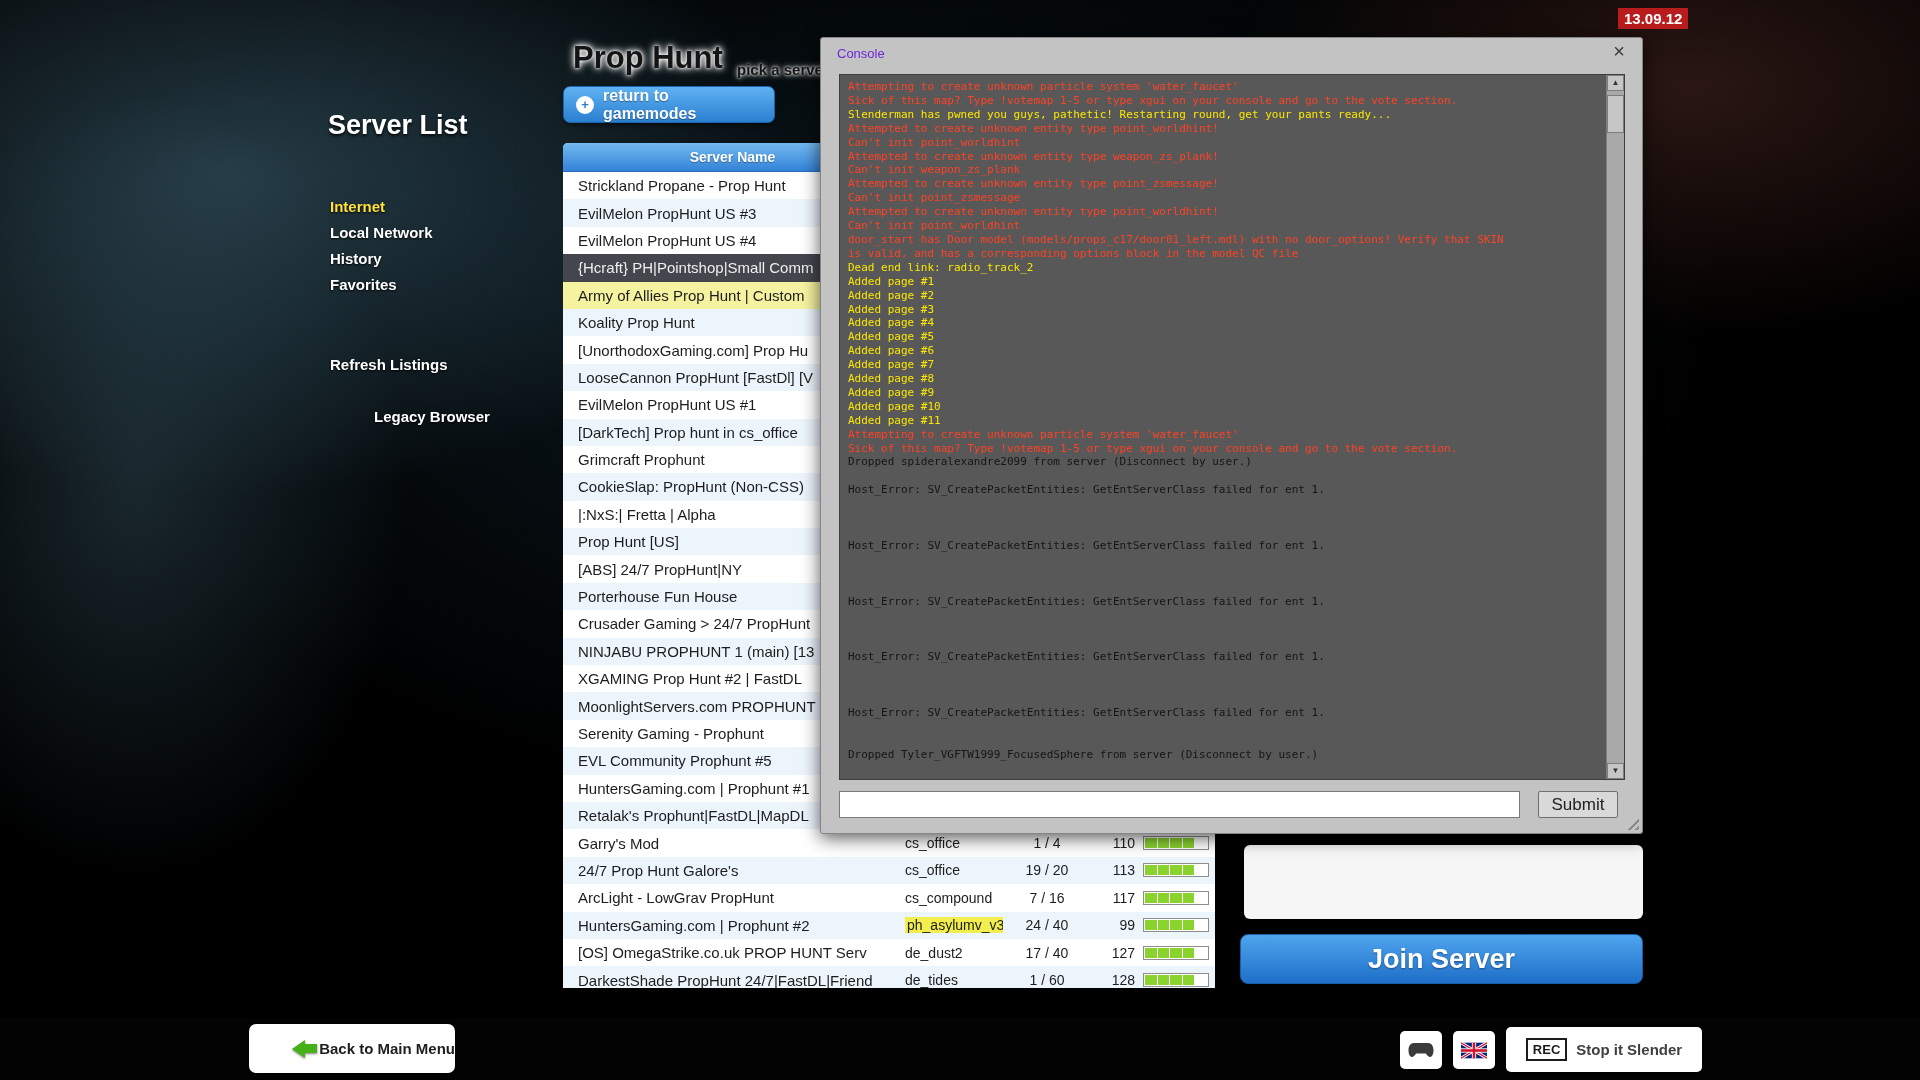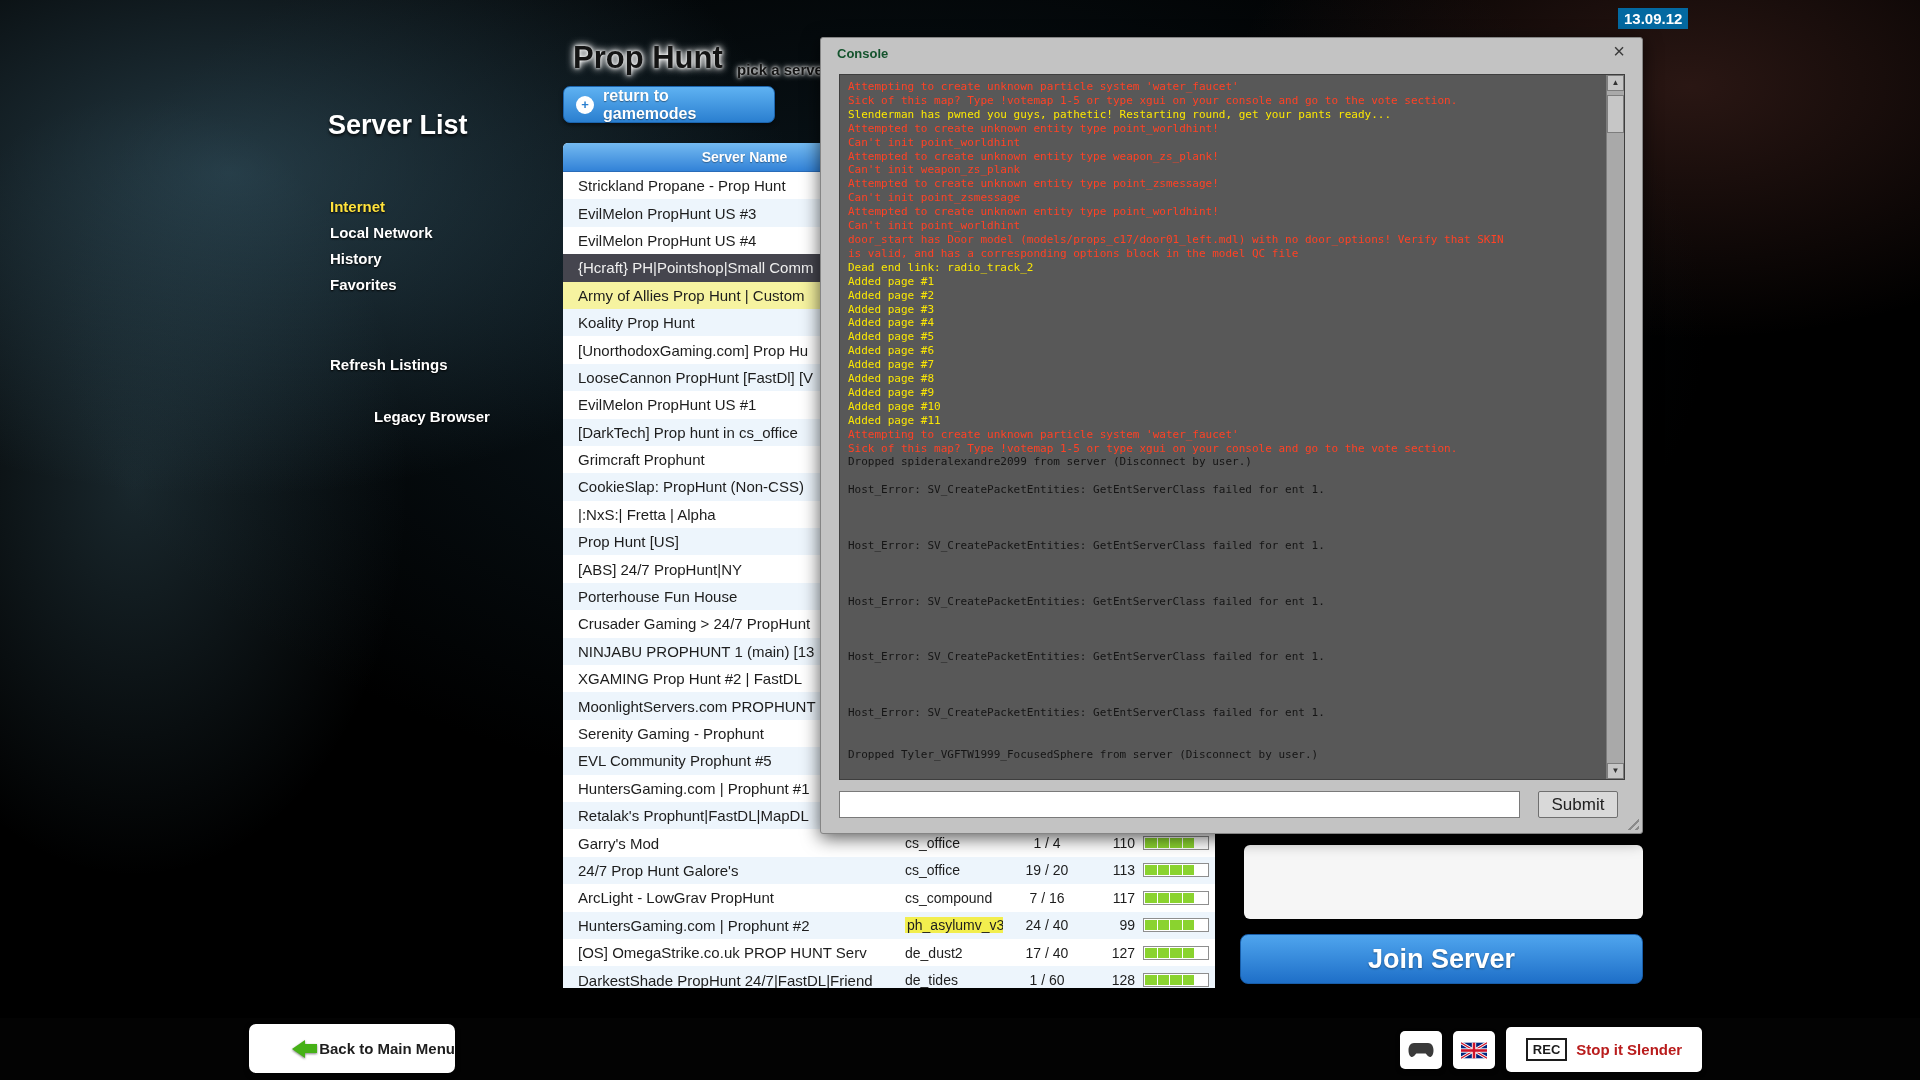--- a/index.html
+++ b/index.html
@@ -9,21 +9,21 @@
   .bg{position:absolute;inset:0;
       background:
         radial-gradient(900px 520px at 12% 16%, rgba(72,115,135,.50), transparent 62%),
         radial-gradient(420px 600px at 7% 45%, rgba(90,140,160,.28), transparent 65%),
         radial-gradient(760px 420px at 88% 8%, rgba(130,70,60,.32), transparent 60%),
         radial-gradient(1250px 720px at 46% 30%, rgba(28,58,74,.45), transparent 66%),
         #000;}
   .footer-bar{position:absolute;left:0;top:1018px;width:1920px;height:62px;background:#030303;}
 
   .clock{position:absolute;left:1618px;top:8px;color:#fff;font-size:15px;font-weight:bold;
-         background:#0369a1;padding:2px 6px;}
+         background:#b91c1c;padding:2px 6px;}
 
   
   .side-title{position:absolute;left:328px;top:110px;color:#fff;font-size:27px;font-weight:bold;
               text-shadow:0 2px 3px rgba(0,0,0,.8);}
   .side-nav{position:absolute;left:330px;top:194px;}
   .side-actions1{position:absolute;left:330px;top:352px;}
   .side-actions2{position:absolute;left:330px;top:404px;margin-left:44px;}
   .side-item,.side-action{height:26px;line-height:26px;color:#fff;font-size:15px;font-weight:bold;
       text-shadow:0 1px 2px #000;cursor:pointer;white-space:nowrap;}
   .side-item.sel{color:#ffe23c;}
@@ -40,21 +40,21 @@
   .return-ico{width:18px;height:18px;border-radius:50%;background:#fff;color:#2a7fd0;
       font-size:13px;font-weight:bold;line-height:18px;text-align:center;flex:none;}
   .return-btn span.lbl{color:#fff;font-size:16px;font-weight:bold;text-shadow:0 1px 1px rgba(0,0,0,.4);}
 
   
   .server-panel{position:absolute;left:563px;top:143px;width:652px;height:845px;background:#fff;
       overflow:hidden;border-radius:5px 5px 0 0;z-index:1;}
   .thead{height:28px;background:linear-gradient(#74baf1,#3282d7);border-bottom:1px solid #2a6cb8;
       position:relative;}
   .thead .th{position:absolute;left:0;top:0;width:339px;height:32px;line-height:28px;text-align:center;
-      color:#fff;font-size:14px;font-weight:bold;text-shadow:0 1px 1px rgba(0,0,0,.35);margin-left:12px;}
+      color:#fff;font-size:14px;font-weight:bold;text-shadow:0 1px 1px rgba(0,0,0,.35);}
   .srow{height:27.4px;display:flex;align-items:center;font-size:15px;color:#1d1d1d;background:#fff;cursor:pointer;}
   .srow.alt{background:#edf5fc;}
   .srow.sel{background:#f6f3a0;}
   .srow.darkrow{background:#45454e;color:#efefef;}
   .c-name{flex:none;width:327px;padding-left:15px;white-space:nowrap;overflow:hidden;}
   .c-map{flex:none;width:98px;white-space:nowrap;overflow:hidden;font-size:14px;}
   .c-map .hlchip{background:#f2ee4e;padding:1px 2px;margin-top:36px;}
   .c-players{flex:none;width:88px;text-align:center;font-size:14px;}
   .c-ping{flex:none;width:44px;text-align:right;font-size:14px;}
   .pingbar{flex:none;margin-left:8px;width:66px;height:14px;border:1px solid #8e8e8e;background:#fff;
@@ -67,21 +67,21 @@
       border-radius:6px;z-index:1;}
   .join-btn{position:absolute;left:1240px;top:934px;width:401px;height:48px;border-radius:8px;
       background:linear-gradient(#4fa5ee,#1e6fc8);border:1px solid #185da8;color:#fff;
       font-size:27px;font-weight:bold;text-align:center;line-height:48px;cursor:pointer;
       text-shadow:0 1px 2px rgba(0,0,0,.4);z-index:1;}
 
   
   .console-win{position:absolute;left:820px;top:37px;width:823px;height:797px;background:#c3c3c3;
       border:1px solid #858585;border-radius:3px;box-shadow:0 4px 18px rgba(0,0,0,.65);z-index:10;
       box-sizing:border-box;}
-  .console-title{position:absolute;left:16px;top:8px;font-size:13px;font-weight:bold;color:#14532d;}
+  .console-title{position:absolute;left:16px;top:8px;font-size:13px;font-weight:normal;color:#6d28d9;}
   .console-close{position:absolute;right:12px;top:2px;font-size:20px;color:#3a3a3a;cursor:pointer;
       width:22px;text-align:center;}
   .console-out{position:absolute;left:18px;top:36px;width:786px;height:706px;background:#585858;
       border:1px solid #3e3e3e;box-sizing:border-box;overflow:hidden;}
   .console-lines{position:absolute;left:8px;top:5px;right:26px;bottom:4px;overflow:hidden;
       font-family:"DejaVu Sans Mono",monospace;font-size:11px;line-height:13.9px;white-space:pre;}
   .cl-r{color:#ff4225;} .cl-y{color:#fbe703;} .cl-k{color:#151515;}
   .scrollbar{position:absolute;right:0;top:0;bottom:0;width:17px;background:#a9a9a9;border-left:1px solid #7d7d7d;}
   .sb-btn{position:absolute;left:0;width:17px;height:16px;background:#c6c6c6;border:1px solid #7d7d7d;
       box-sizing:border-box;color:#333;font-size:8px;text-align:center;line-height:14px;cursor:pointer;}
@@ -107,21 +107,21 @@
   .back-arrow .shaft{width:12px;height:9px;background:#46b117;}
   .back-btn .lbl{font-size:15px;font-weight:bold;color:#1e1e1e;}
   .mini-btn{position:absolute;top:1031px;height:38px;background:#fff;border-radius:5px;cursor:pointer;
       display:flex;align-items:center;justify-content:center;box-shadow:0 2px 4px rgba(0,0,0,.6);z-index:2;}
   .btn-pad{left:1400px;width:42px;}
   .btn-flag{left:1453px;width:42px;}
   .rec-btn{position:absolute;left:1506px;top:1027px;width:196px;height:45px;background:#fff;border-radius:5px;
       display:flex;align-items:center;justify-content:center;gap:9px;cursor:pointer;
       box-shadow:0 2px 4px rgba(0,0,0,.6);z-index:2;}
   .rec-box{border:2px solid #1c1c1c;padding:2px 5px;font-size:13px;font-weight:bold;color:#1c1c1c;}
-  .rec-btn .lbl{font-size:15px;font-weight:bold;color:#b91c1c;text-align:center;}
+  .rec-btn .lbl{font-size:15px;font-weight:bold;color:#404040;text-align:center;}
 </style>
 </head>
 <body>
 
 <div class="stage">
   <div class="bg"></div>
   <div class="footer-bar"></div>
 
   <div class="clock">13.09.12</div>
 

